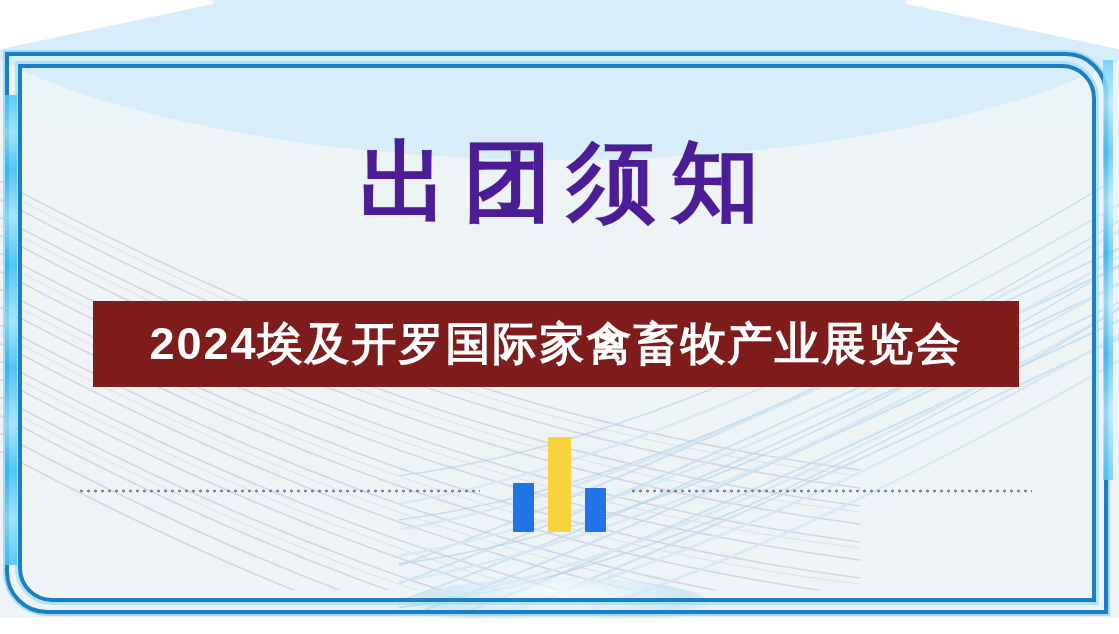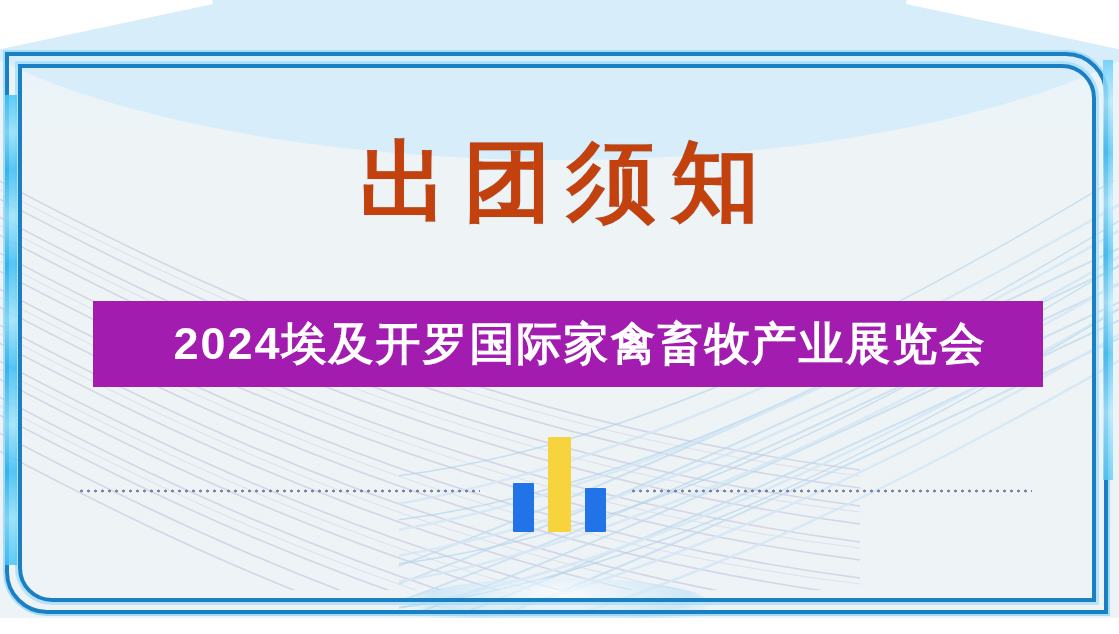--- a/index.html
+++ b/index.html
@@ -150,40 +150,39 @@
     width: 1119px;
     height: 634px;
   }
 
   .page-title {
     position: absolute;
     left: 0;
     top: 136px;
     width: 1119px;
     text-align: center;
-    color: #c2410c;
+    color: #4c1d95;
     font-size: 88px;
     font-weight: bold;
     letter-spacing: 16px;
     text-indent: 16px;
     line-height: 1.05;
     text-shadow: 0 0 1px rgba(21,98,180,0.4);
   }
 
   .subtitle-banner {
     position: absolute;
     left: 93px;
     top: 301px;
     width: 926px;
     height: 86px;
-    background: #a21caf;
+    background: #7f1d1d;
     display: flex;
     align-items: center;
     justify-content: center;
-    padding-left: 24px;
   }
   .subtitle-banner span {
     color: #ffffff;
     font-size: 45px;
     font-weight: bold;
     letter-spacing: 2px;
     white-space: nowrap;
   }
 
   

